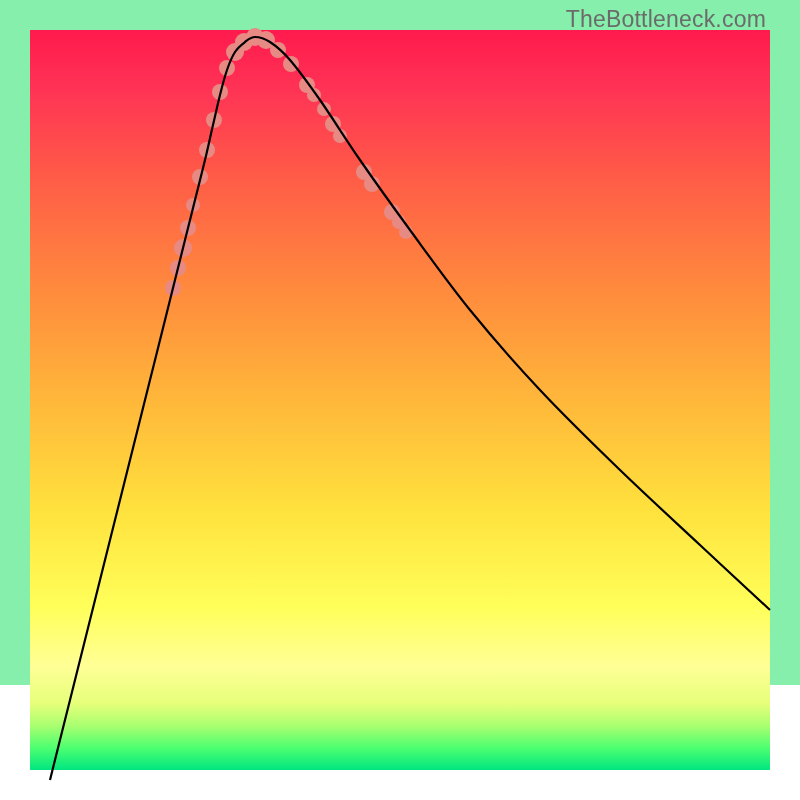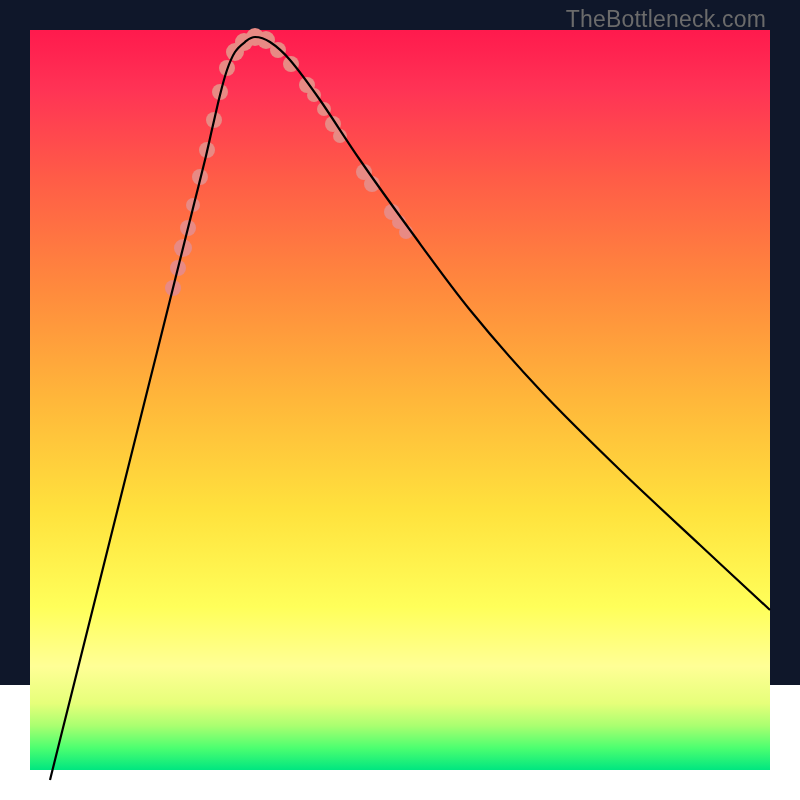--- a/index.html
+++ b/index.html
@@ -1,20 +1,20 @@
 <!DOCTYPE html>
 <html><head>
 <meta charset="utf-8">
 <style>
   * { margin: 0; padding: 0; box-sizing: border-box; }
   html, body { width: 800px; height: 800px; overflow: hidden; }
   .chart-container {
     width: 800px;
     height: 685px;
-    background: #0f172a;
+    background: #86efac;
     position: relative;
     text-align: center;
   }
   .plot-area {
     position: absolute;
     left: 30px;
     top: 30px;
     width: 740px;
     height: 740px;
     background: linear-gradient(to bottom,

